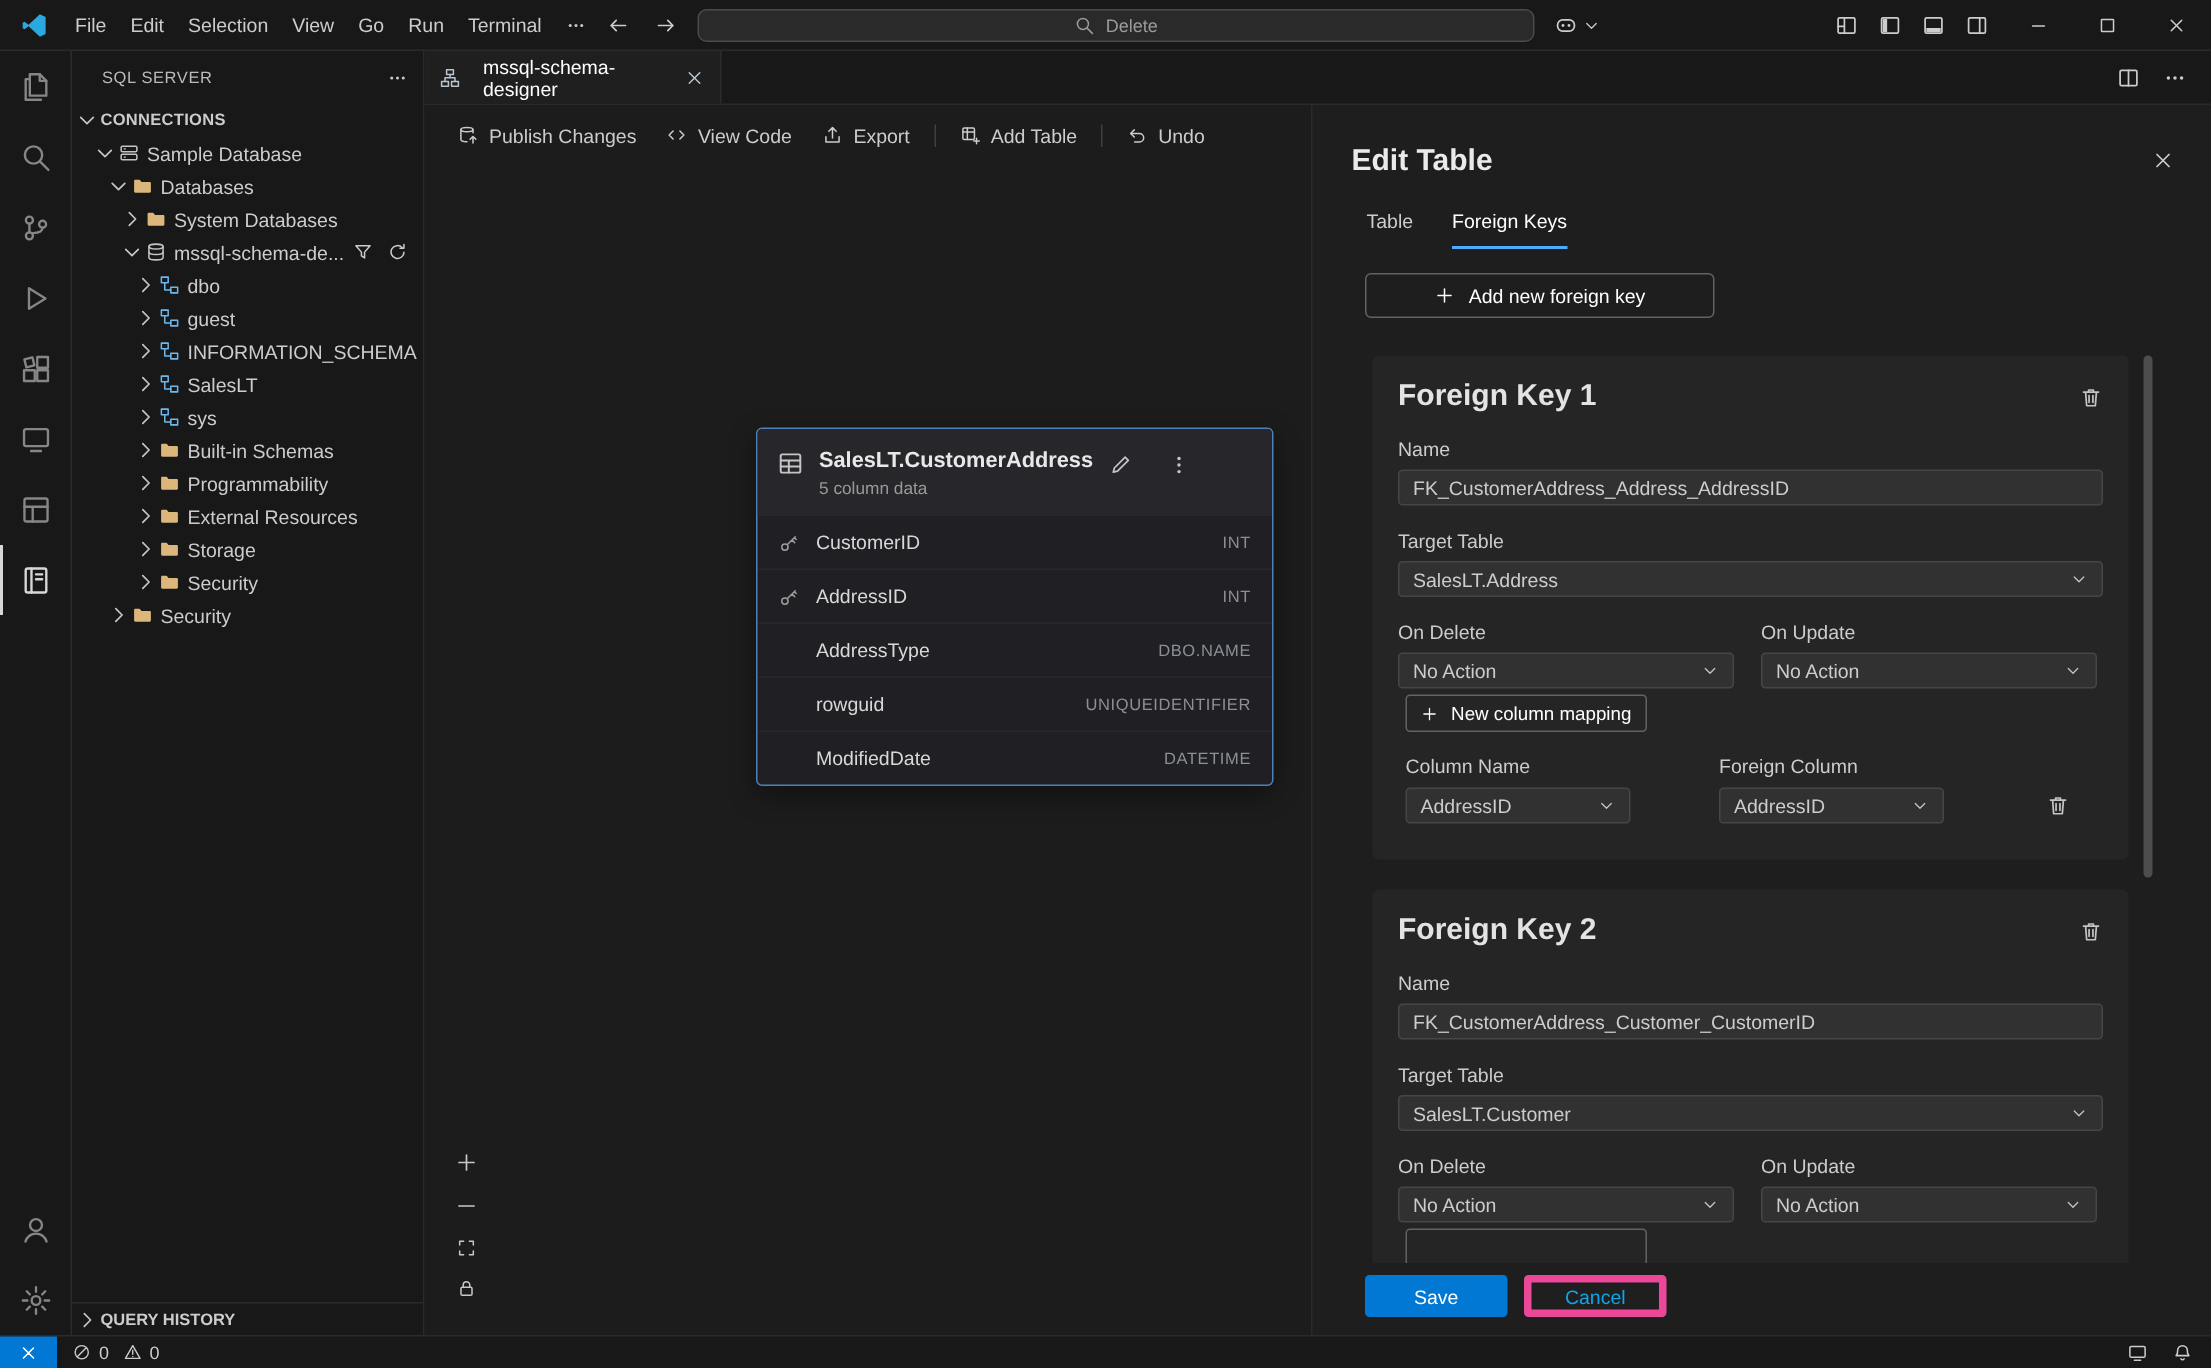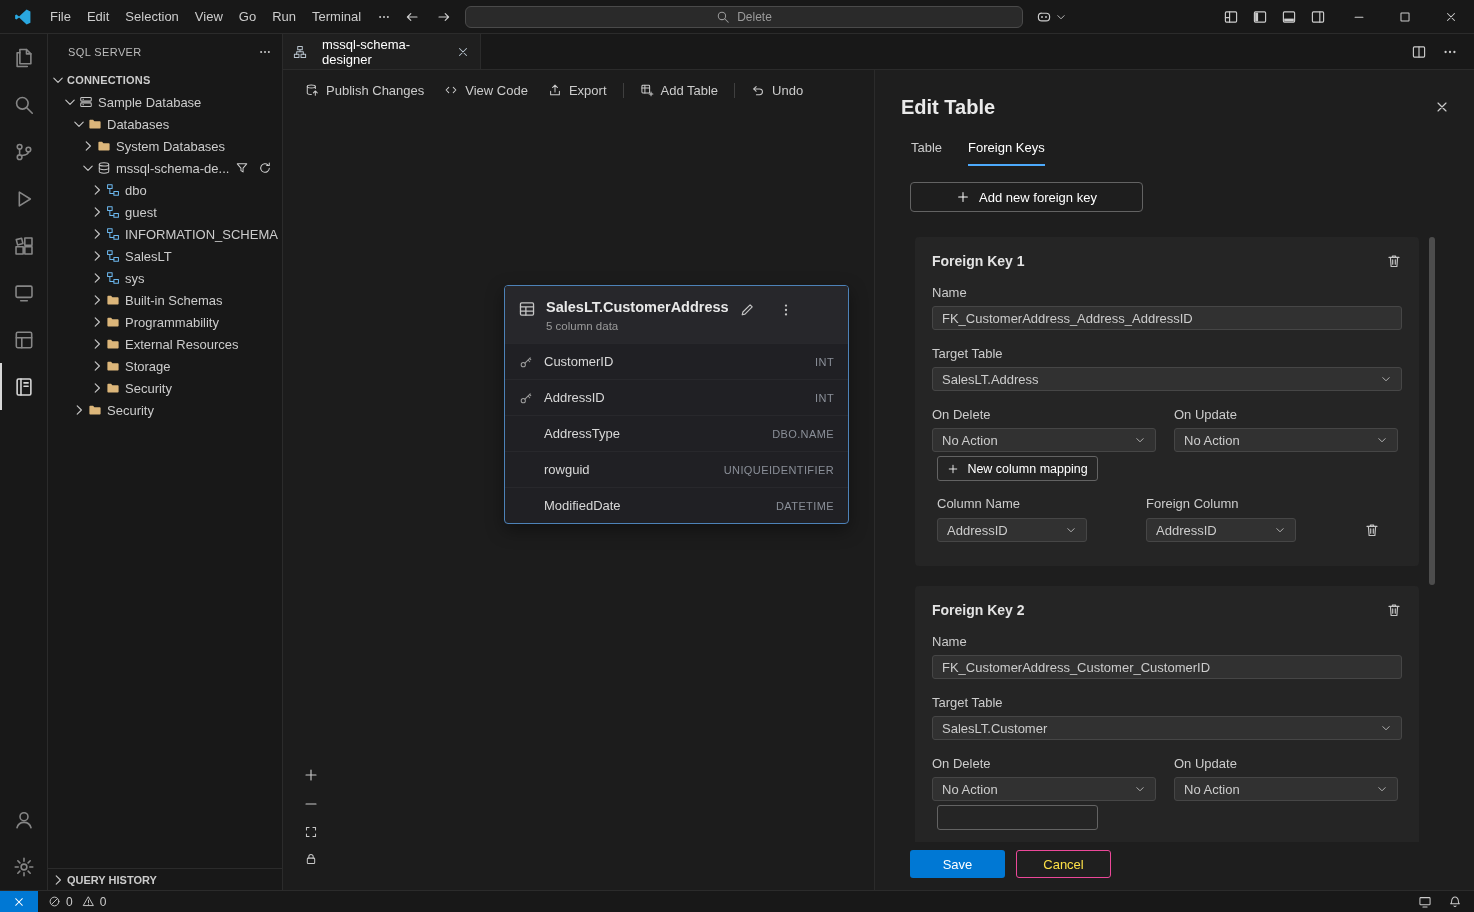--- a/index.html
+++ b/index.html
@@ -96,21 +96,21 @@
   .panel-title { margin:26px 0 0 26px; font-size:20px; font-weight:700; color:#eaeaea; }
   .panel-tabs { display:flex; gap:26px; margin:21px 0 0 36px; }
   .ptab { font-size:13px; color:#cccccc; padding-bottom:9px; border-bottom:2px solid transparent; }
   .ptab.active { color:#ffffff; border-bottom-color:#4daafc; }
   .addfk { margin:16px 0 0 35px; width:233px; height:30px; border:1px solid #636363; border-radius:4px;
     display:flex; align-items:center; justify-content:center; gap:9px; color:#ffffff; background:#1e1e1e; }
   .fkscroll { position:absolute; left:0; right:0; top:160px; height:612px; overflow:hidden; padding:7px 0 0 40px; }
   .fkcard { width:504px; background:#252525; border-radius:4px; padding:16px 17px 24px; }
   .fkcard + .fkcard { margin-top:20px; }
   .fkhead { display:flex; align-items:center; }
-  .fktitle { font-size:14px; font-weight:600; color:#e3e3e3; }
+  .fktitle { font-size:20px; font-weight:600; color:#e3e3e3; }
   .fkhead .nact { margin-left:auto; }
   .flabel { font-size:13px; color:#cccccc; margin:16px 0 6px; }
   .input, .select { height:24px; background:#313131; border:1px solid #464646; border-radius:3px;
     display:flex; align-items:center; padding:0 9px; font-size:13px; color:#cccccc; }
   .select .ic { margin-left:auto; color:#c5c5c5; }
   .tworow { display:flex; gap:18px; }
   .tworow .col { width:224px; }
   .mapsec { margin-top:4px; padding-left:5px; }
   .mapbtn { width:161px; height:25px; border:1px solid #636363; border-radius:3px; background:#252525;
     display:flex; align-items:center; justify-content:center; gap:8px; font-size:12.5px; color:#ffffff; }
@@ -118,21 +118,21 @@
   .maplabels .flabel { width:209px; margin:0 0 7px; }
   .maprow { display:flex; align-items:center; }
   .mapsel { width:150px; margin-right:59px; }
   .maptrash { margin-left:9px; }
   .pscrollbar { position:absolute; left:554px; top:167px; width:6px; height:348px; background:#4d4d4d;
     border-radius:3px; }
   .panel-footer { position:absolute; left:35px; bottom:12px; display:flex; gap:11px; }
   .btn { height:28px; min-width:95px; padding:0 16px; display:flex; align-items:center; justify-content:center;
     font-size:13px; border-radius:3px; }
   .btn.primary { background:#0078d4; color:#ffffff; }
-  .btn.secondary { background:#1f1f1f; border:1px solid #ec4899; color:#fde047; }
+  .btn.secondary { background:#1f1f1f; border:5px solid #ec4899; color:#0ea5e9; }
 
   
   .statusbar { position:absolute; bottom:0; left:0; right:0; height:22px; background:#181818;
     border-top:1px solid #2b2b2b; display:flex; align-items:center; font-size:12px; }
   .remote { width:38px; height:100%; background:#0078d4; color:#ffffff; display:flex;
     align-items:center; justify-content:center; }
   .problems { display:flex; align-items:center; gap:5px; padding:0 10px; color:#cccccc; }
   .problems .num { margin-right:4px; }
   .sbr { margin-left:auto; display:flex; align-items:center; gap:16px; padding-right:12px; color:#cccccc; }
 </style>

